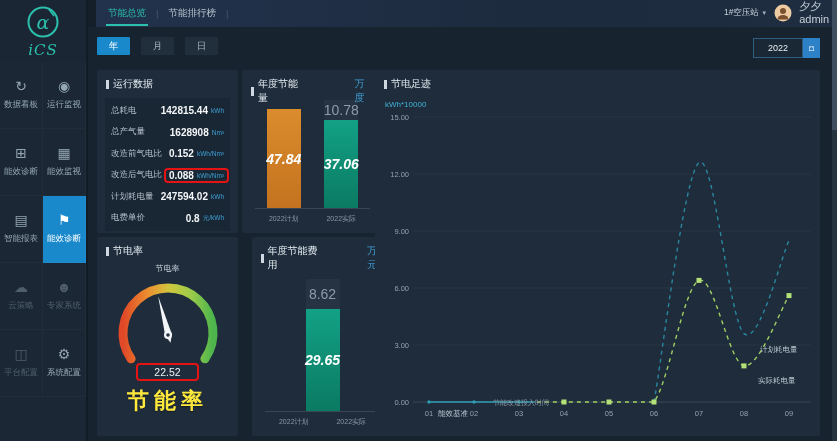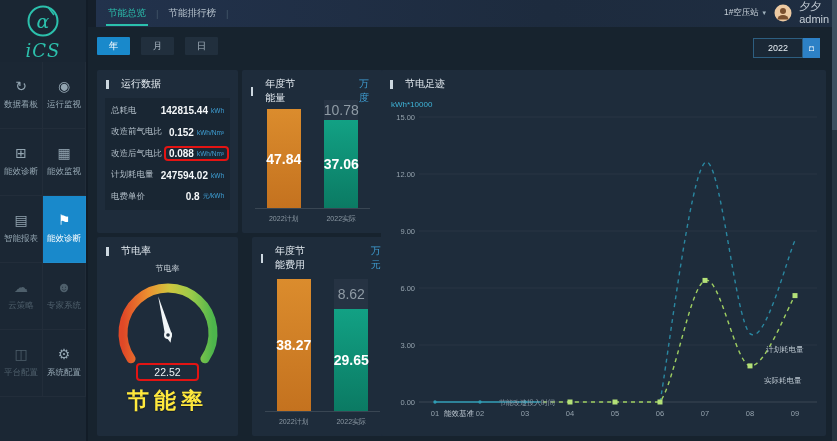--- a/index.html
+++ b/index.html
@@ -1,21 +1,21 @@
 <!DOCTYPE html>
 <html><head>
 <meta charset="utf-8">
 <style>
   html,body{margin:0;padding:0;}
   body{width:837px;height:441px;position:relative;background:#151f2a;overflow:hidden;
        font-family:"Liberation Sans","DejaVu Sans",sans-serif;color:#dfe7ee;}
   
   .rail{position:absolute;left:0;top:0;width:88px;height:441px;background:#1b2734;border-right:2px solid #121c27;box-sizing:border-box;}
   .brand{height:62px;display:flex;flex-direction:column;align-items:center;justify-content:center;background:#1a2633;}
-  .logo-text{font-family:"DejaVu Serif",serif;font-style:italic;font-size:18px;color:#2cc0ac;letter-spacing:1px;margin-top:-2px;}
+  .logo-text{font-family:"DejaVu Serif",serif;font-style:italic;font-size:15px;color:#2cc0ac;letter-spacing:1px;margin-top:-2px;}
   .menu{display:grid;grid-template-columns:43px 43px;grid-auto-rows:67px;}
   .side-item{display:flex;flex-direction:column;align-items:center;justify-content:center;gap:6px;
              color:#93a5b1;font-size:8.5px;cursor:pointer;
              border-right:1px solid rgba(255,255,255,.03);border-bottom:1px solid rgba(255,255,255,.03);}
   .side-item .ic{font-size:14px;line-height:1;}
   .side-item.active{background:#1989cb;color:#fff;}
   .side-item.disabled{color:#4e5f6b;}
   
   .header{position:absolute;left:96px;top:0;width:820px;height:27px;
           background:linear-gradient(90deg,#22324c,#1d2b3e 55%,#1f2e42);display:flex;align-items:flex-start;font-size:9.5px;}
@@ -33,50 +33,50 @@
   .controls{position:absolute;left:9px;top:10px;display:flex;gap:11px;}
   .pbtn{width:33px;height:18px;display:flex;align-items:center;justify-content:center;background:#212f3d;
         color:#a7b4bf;font-size:9.5px;cursor:pointer;border-radius:1px;}
   .pbtn.active{background:#1989cb;color:#fff;}
   .yearbox{position:absolute;right:12px;top:11px;display:flex;align-items:stretch;}
   .year-input{width:44px;height:16px;background:#1a2836;border:1px solid #2d5e80;color:#e6edf3;
               font-size:9px;text-align:center;outline:none;font-family:inherit;box-sizing:content-box;}
   .calbtn{width:17px;background:#2d81c6;border:none;display:flex;align-items:center;justify-content:center;cursor:pointer;}
   
   .panel{position:absolute;background:#1e2c3b;border-radius:2px;}
-  .ptitle{display:flex;align-items:baseline;gap:12px;padding:7px 9px 0;font-size:10px;color:#e6edf3;}
+  .ptitle{display:flex;align-items:baseline;gap:4px;padding:7px 9px 0;font-size:10px;color:#e6edf3;}
   .tbar{width:3px;height:9px;background:#cdd8e0;display:inline-block;align-self:center;}
   .punit{font-size:10px;color:#3fa0d6;margin-left:44px;}
   #p-running{left:9px;top:43px;width:141px;height:163px;}
   .rows{margin:7px 8px 0;background:rgba(10,18,26,.25);padding:2px 6px;}
   .drow{display:flex;align-items:center;height:21.5px;font-size:8.5px;color:#b3bfc9;}
   .drow .lbl{flex:1;}
   .drow .val{font-size:10px;font-weight:bold;color:#f4f7f9;margin-right:3px;}
   .drow .unit{font-size:6.5px;color:#3fa0d6;}
   .hl{display:flex;align-items:center;border:2px solid #e31413;border-radius:4px;padding:0 3px;margin-right:-5px;}
   #p-energy{left:154px;top:43px;width:141px;height:163px;}
   #p-cost{left:164px;top:210px;width:141px;height:199px;}
   .bars{position:absolute;left:13px;right:13px;top:30px;bottom:24px;display:flex;justify-content:space-around;
         align-items:flex-end;border-bottom:1px solid #394653;}
   .bcol{width:34px;height:100%;display:flex;flex-direction:column;justify-content:flex-end;}
-  .bar{position:relative;width:100%;}
+  .bar{position:relative;width:100%;font-style:italic;}
   .bar-label{position:absolute;left:-4px;right:-4px;top:50%;transform:translateY(-50%);text-align:center;
              font-size:14px;font-weight:bold;color:#fff;}
   .ghost{position:relative;width:100%;background:rgba(190,205,215,.05);}
   .ghost .bar-label{color:#8f9ba5;font-weight:normal;}
   .orange{background:linear-gradient(180deg,#db8c2d,#c4721f);}
   .green{background:linear-gradient(180deg,#12a184,#0b7a63);}
   .blabels{position:absolute;left:13px;right:13px;bottom:9px;display:flex;justify-content:space-around;
            font-size:7px;color:#8b98a3;}
   #p-gauge{left:9px;top:210px;width:141px;height:199px;}
   .gauge-wrap{position:absolute;left:0;right:0;top:26px;display:flex;flex-direction:column;align-items:center;}
   .glabel{font-size:8px;color:#cdd6dd;margin-bottom:1px;}
   .gvalue{margin-top:-8px;border:2px solid #e31413;border-radius:4px;padding:1px 16px;font-size:10.5px;color:#eef3f6;}
   .gbig{margin-top:5px;font-size:22px;font-weight:bold;color:#ffe93d;letter-spacing:5px;text-shadow:0 1px 1px rgba(0,0,0,.4);}
-  #p-foot{left:293px;top:43px;width:445px;height:366px;}
+  #p-foot{left:287px;top:43px;width:445px;height:366px;}
   #footprint-svg{position:absolute;left:0;top:26px;}
   
   .scrollbar{position:absolute;right:0;top:0;width:5px;height:441px;background:#26343f;}
   .scrollbar .thumb{position:absolute;top:0;left:0;width:100%;height:130px;background:#3e5060;}
 </style>
 </head>
 <body>
 
 <div class="rail">
   <div class="brand">
@@ -191,20 +191,25 @@
   <div class="panel" id="p-running">
     <div class="ptitle">
       <span class="tbar"></span>
       <span>运行数据</span>
     </div>
     <div class="rows">
         <div class="drow">
           <span class="lbl">总耗电</span>
           <span class="val">142815.44</span>
           <span class="unit">kWh</span>
+        </div>
+        <div class="drow">
+          <span class="lbl">总产气量</span>
+          <span class="val">1628908</span>
+          <span class="unit">Nm³</span>
         </div>
         <div class="drow">
           <span class="lbl">改造前气电比</span>
           <span class="val">0.152</span>
           <span class="unit">kWh/Nm³</span>
         </div>
         <div class="drow">
           <span class="lbl">改造后气电比</span>
           <span class="hl">
             <span class="val">0.088</span>
@@ -282,25 +287,20 @@
     </div>
   </div>
 
   <div class="panel" id="p-cost">
     <div class="ptitle">
       <span class="tbar"></span>
       <span>年度节能费用</span>
       <span class="punit">万元</span>
     </div>
     <div class="bars">
-        <div class="bcol">
-          <div class="bar orange" style="height: 132px;">
-            <span class="bar-label">38.27</span>
-          </div>
-        </div>
         <div class="bcol">
           <div class="ghost" style="height: 30px;">
             <span class="bar-label">8.62</span>
           </div>
           <div class="bar green" style="height: 102px;">
             <span class="bar-label">29.65</span>
           </div>
         </div>
       </div>
     <div class="blabels">

